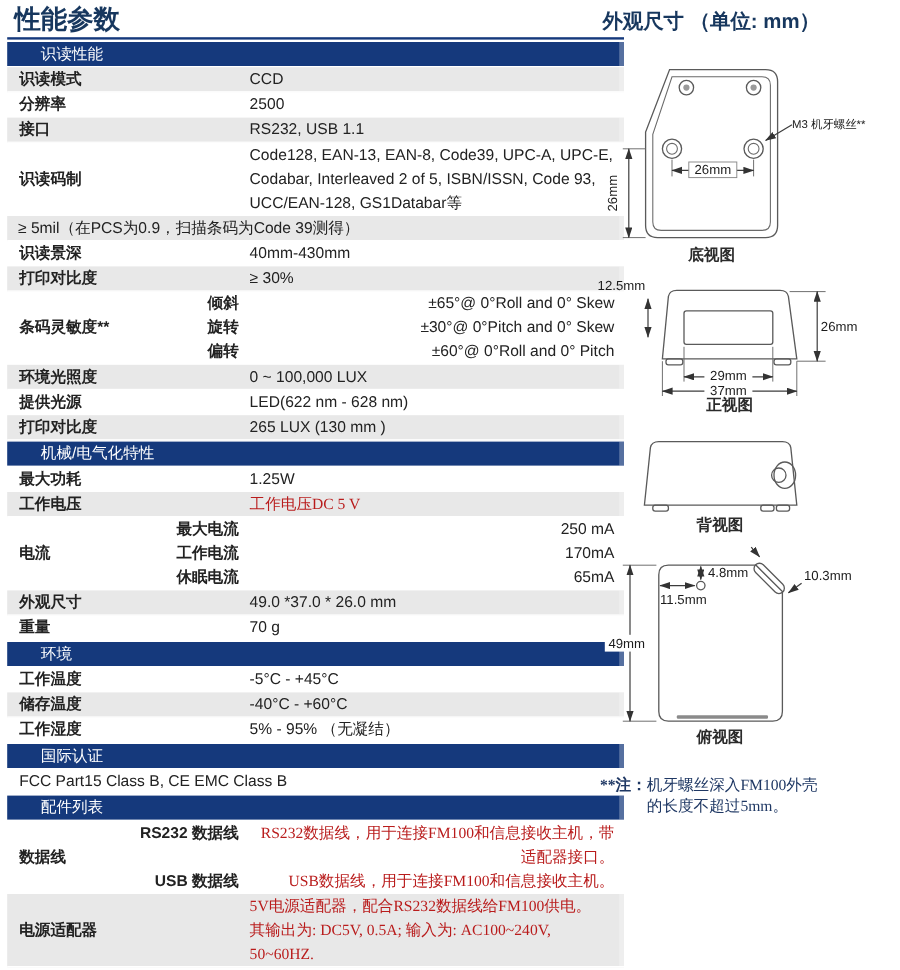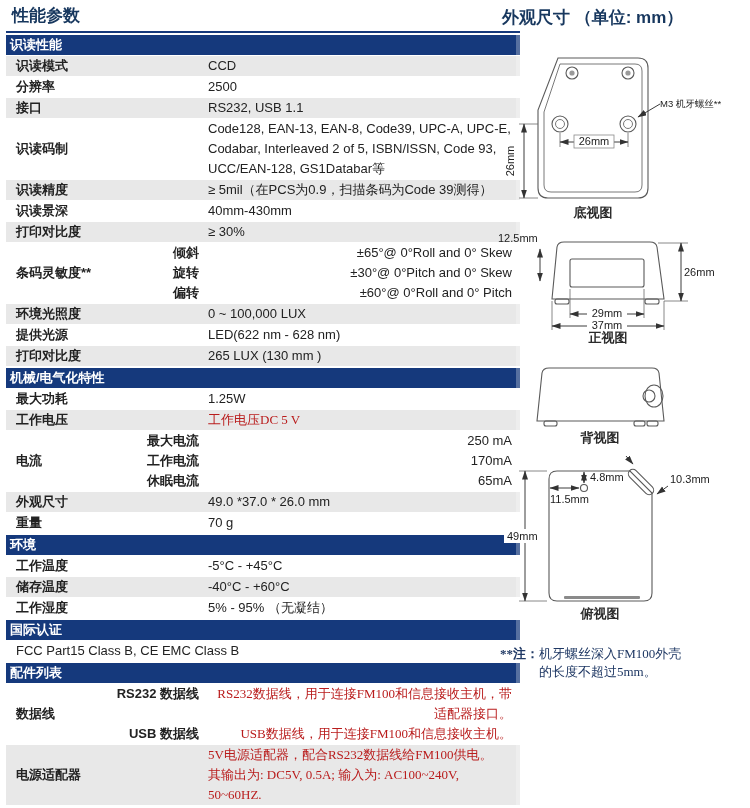--- a/index.html
+++ b/index.html
@@ -1,24 +1,24 @@
 <!DOCTYPE html>
 <html style="--navy: #15397C; --gray: #E8E8E8; --title: #17375E; --note: #1F3864;"><head>
 <meta charset="utf-8">
 <style>
   html,body{margin:0;padding:0;background:#fff;}
   #page{position:relative;width:750px;height:808px;overflow:hidden;background:#fff;
         font-family:"Liberation Sans","DejaVu Sans",sans-serif;color:#222;}
   
   #left{position:absolute;left:6px;top:6px;width:514px;}
-  .page-title{font-size:17px;font-weight:bold;color:var(--title,#17375E);
+  .page-title{font-size:22px;font-weight:bold;color:var(--title,#17375E);
               margin:0 0 5px 6px;line-height:20px;}
   .spec-table{border-top:2px solid var(--navy,#15397C);padding-top:1px;}
-  .sec-header{position:relative;background:var(--navy,#15397C);color:#fff;font-weight:bold;
-              font-size:13px;line-height:20px;padding-left:4px;margin:1px 0;}
+  .sec-header{position:relative;background:var(--navy,#15397C);color:#fff;font-weight:normal;
+              font-size:13px;line-height:20px;padding-left:28px;margin:1px 0;}
   .sec-header::after,.row::after{content:"";position:absolute;right:0;top:0;width:4px;height:100%;
               background:rgba(255,255,255,.28);}
   .row{position:relative;display:flex;align-items:center;border-bottom:1px solid #fff;font-size:13px;}
   .row.gray{background:var(--gray,#E8E8E8);}
   .row.white{background:#fff;}
   .cell{box-sizing:border-box;padding-left:9px;line-height:20px;}
   .cell.label{font-weight:bold;flex:none;padding-left:10px;}
   .label.wide{width:193px;}
   .label.narrow{width:94px;}
   .subcol{flex:1;display:flex;flex-direction:column;text-align:right;}
@@ -66,21 +66,20 @@
         </div>
         <div class="row gray">
           <div class="cell label wide">接口</div>
           <div class="cell value">RS232, USB 1.1</div>
         </div>
         <div class="row white">
           <div class="cell label wide">识读码制</div>
           <div class="cell value">Code128, EAN-13, EAN-8, Code39, UPC-A, UPC-E, Codabar, Interleaved 2 of 5, ISBN/ISSN, Code 93, UCC/EAN-128, GS1Databar等</div>
         </div>
         <div class="row gray">
-          <div class="cell label wide">识读精度</div>
           <div class="cell value">≥ 5mil（在PCS为0.9，扫描条码为Code 39测得）</div>
         </div>
         <div class="row white">
           <div class="cell label wide">识读景深</div>
           <div class="cell value">40mm-430mm</div>
         </div>
         <div class="row gray">
           <div class="cell label wide">打印对比度</div>
           <div class="cell value">≥ 30%</div>
         </div>

